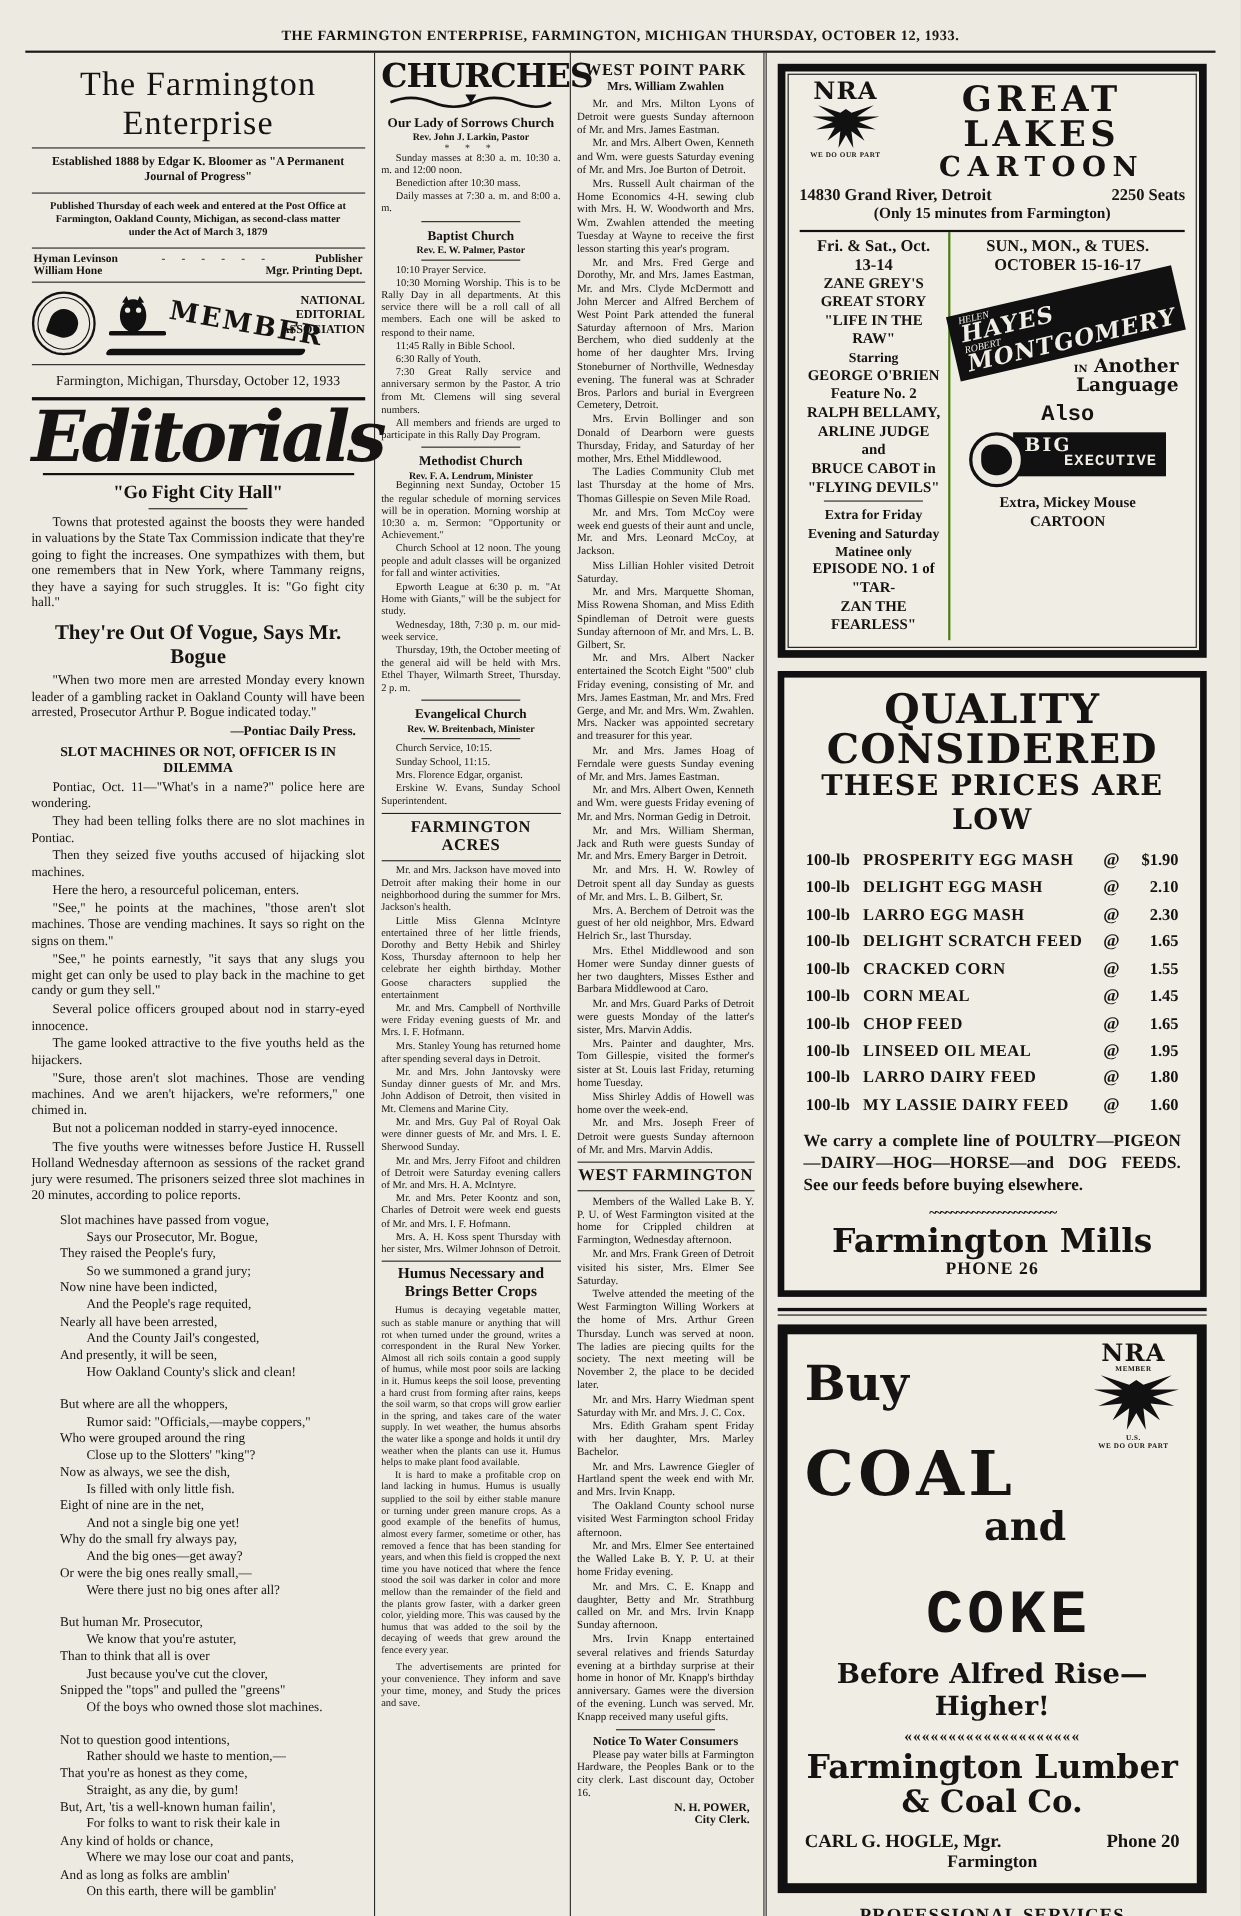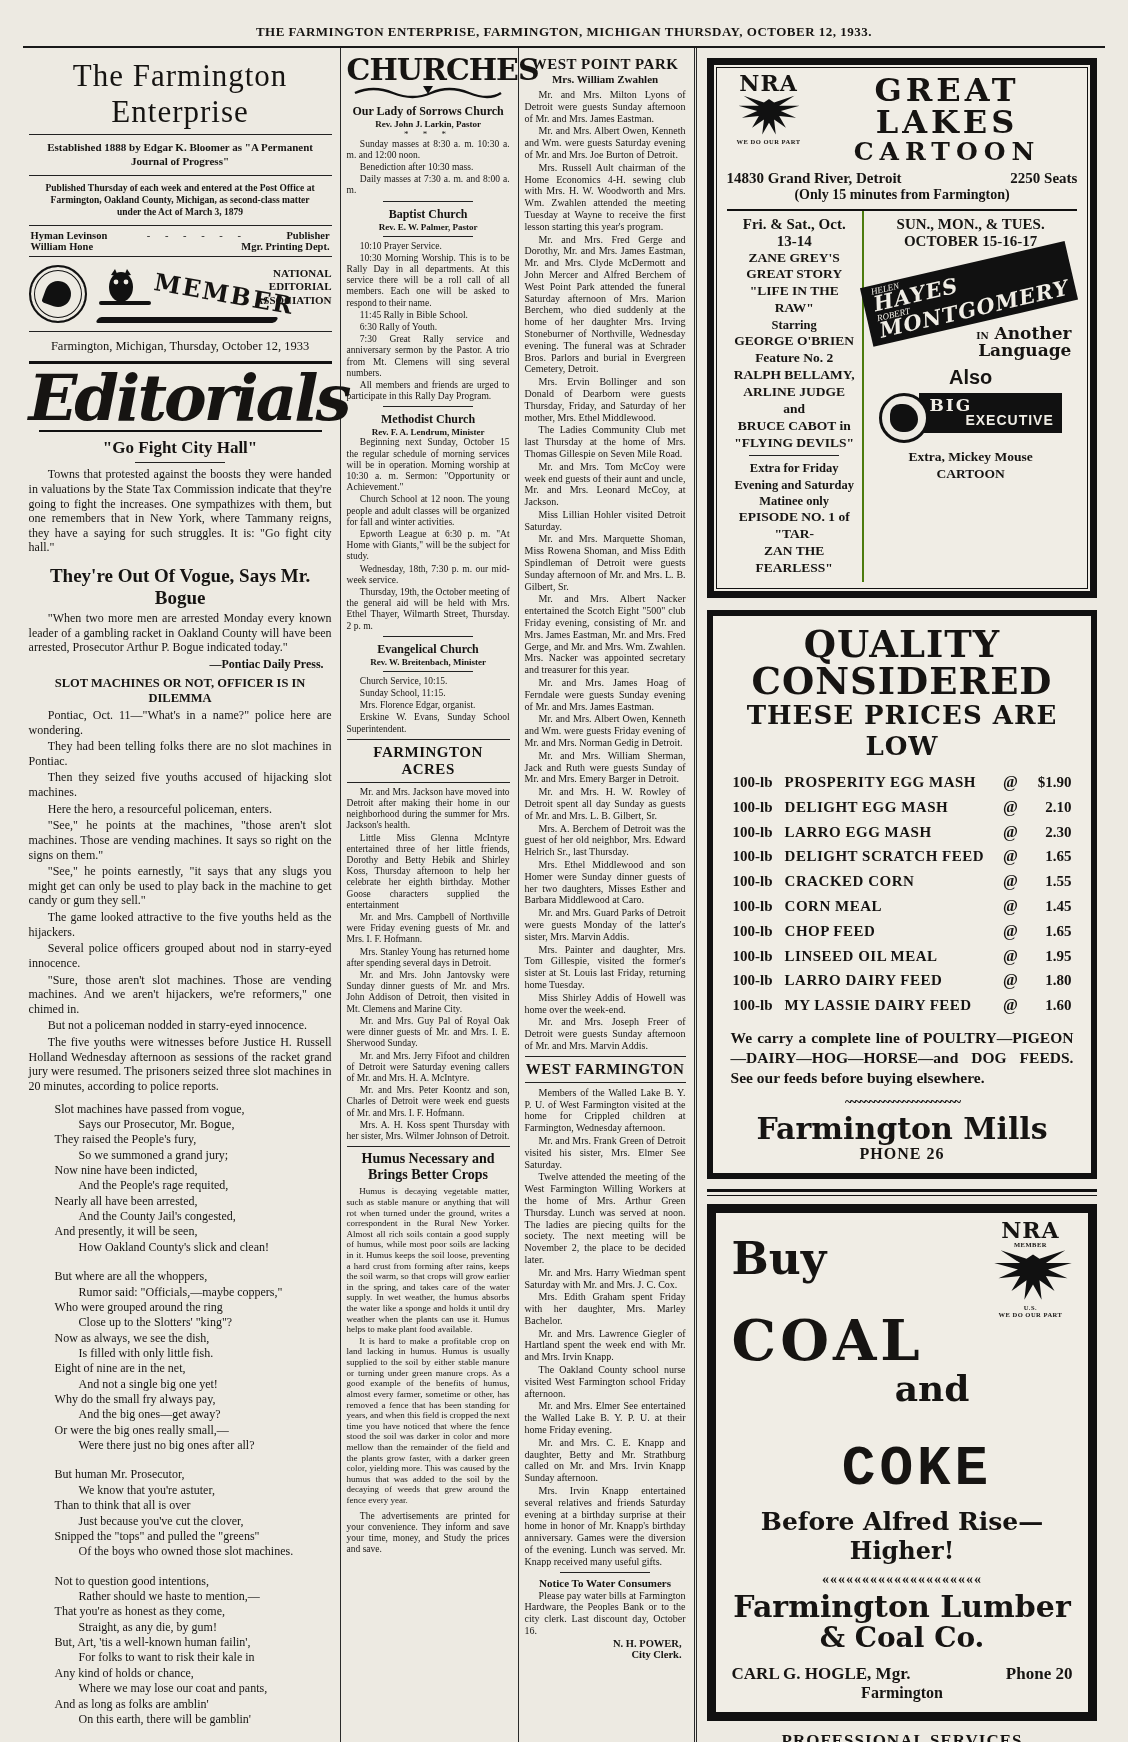--- a/index.html
+++ b/index.html
@@ -79,27 +79,27 @@
   .theatre-cols{display:grid;grid-template-columns:1fr 1fr;border-top:2px solid #111;margin-top:6px;}
   .tcol{padding:5px 6px;text-align:center;}
   .tcol-l{border-right:2px solid #4d7c0f;}
   .t-dates{font-size:15px;font-weight:bold;}
   .t-line{font-size:13.5px;font-weight:bold;line-height:1.25;}
   .t-line-sm{font-size:12.5px;font-weight:bold;line-height:1.3;}
   .banner{background:#111;color:#f0ede5;transform:rotate(-13deg);margin:14px -2px 4px -6px;padding:2px 6px 4px 10px;line-height:.9;}
   .banner .b-small{font-size:9px;font-style:italic;display:block;text-align:left;}
   .banner .b-big{font-family:"DejaVu Serif",serif;font-weight:bold;font-size:21px;letter-spacing:1px;display:block;text-align:left;font-style:italic;}
   .al{font-family:"DejaVu Serif",serif;font-weight:bold;font-size:17px;text-align:right;line-height:.95;margin-top:-2px;}
-  .also{font-family:Liberation Sans, sans-serif;font-weight:bold;font-size:20px;margin:8px 0 4px 0;text-align:center;}
+  .also{font-family:Liberation Mono, monospace;font-weight:bold;font-size:20px;margin:8px 0 4px 0;text-align:center;}
   .bigexec{display:flex;align-items:flex-start;justify-content:center;gap:0;margin:2px 0 6px 0;}
   .be-circle{width:44px;height:44px;border:3px solid #111;border-radius:50%;background:#edeae2;position:relative;z-index:2;flex:none;}
   .be-circle::after{content:"";position:absolute;inset:8px;background:#111;border-radius:40% 60% 50% 50%;}
   .be-box{background:#111;color:#f0ede5;padding:4px 8px 6px 10px;margin-left:-10px;text-align:left;}
   .be1{font-family:"DejaVu Serif",serif;font-weight:bold;font-size:17px;line-height:.95;letter-spacing:2px;}
-  .be2{font-family:Liberation Sans, sans-serif;font-weight:bold;font-size:14px;line-height:1;letter-spacing:1px;margin-left:36px;}
+  .be2{font-family:Liberation Mono, monospace;font-weight:bold;font-size:14px;line-height:1;letter-spacing:1px;margin-left:36px;}
   
   .feedbox{border:6px solid #111;background:#f0ede5;margin:12px 0 10px 0;padding:10px 14px;}
   .feed-title{font-family:"DejaVu Serif",serif;font-weight:bold;font-size:37px;text-align:center;letter-spacing:1px;line-height:1;}
   .feed-sub{font-family:"DejaVu Serif",serif;font-weight:bold;font-size:26px;text-align:center;letter-spacing:1px;line-height:1.2;margin-bottom:8px;}
   .feed-row{display:flex;align-items:baseline;font-weight:bold;font-size:15px;line-height:1.55;padding:0 6px;}
   .fqty{width:52px;flex:none;}
   .fname{flex:1;letter-spacing:.5px;}
   .fat{width:26px;text-align:center;flex:none;font-size:16px;}
   .fprice{width:48px;text-align:right;flex:none;}
   .feed-note{font-size:15.5px;font-weight:bold;text-align:justify;line-height:1.3;margin:10px 4px 6px 4px;}
@@ -189,22 +189,22 @@
       <p class="para">"When two more men are arrested Monday every known leader of a gambling racket in Oakland County will have been arrested, Prosecutor Arthur P. Bogue indicated today."</p>
       <div class="attribution">—Pontiac Daily Press.</div>
       <div class="subhead">SLOT MACHINES OR NOT, OFFICER IS IN DILEMMA</div>
       <div>
           <p class="para">Pontiac, Oct. 11—"What's in a name?" police here are wondering.</p>
           <p class="para">They had been telling folks there are no slot machines in Pontiac.</p>
           <p class="para">Then they seized five youths accused of hijacking slot machines.</p>
           <p class="para">Here the hero, a resourceful policeman, enters.</p>
           <p class="para">"See," he points at the machines, "those aren't slot machines. Those are vending machines. It says so right on the signs on them."</p>
           <p class="para">"See," he points earnestly, "it says that any slugs you might get can only be used to play back in the machine to get candy or gum they sell."</p>
+          <p class="para">Several police officers grouped about nod in starry-eyed innocence.</p>
           <p class="para">The game looked attractive to the five youths held as the hijackers.</p>
-          <p class="para">Several police officers grouped about nod in starry-eyed innocence.</p>
           <p class="para">"Sure, those aren't slot machines. Those are vending machines. And we aren't hijackers, we're reformers," one chimed in.</p>
           <p class="para">But not a policeman nodded in starry-eyed innocence.</p>
           <p class="para">The five youths were witnesses before Justice H. Russell Holland Wednesday afternoon as sessions of the racket grand jury were resumed. The prisoners seized three slot machines in 20 minutes, according to police reports.</p>
         </div>
       <div class="poem">
           <div>Slot machines have passed from vogue,</div>
           <div>  Says our Prosecutor, Mr. Bogue,</div>
           <div>They raised the People's fury,</div>
           <div>  So we summoned a grand jury;</div>
           <div>Now nine have been indicted,</div>

